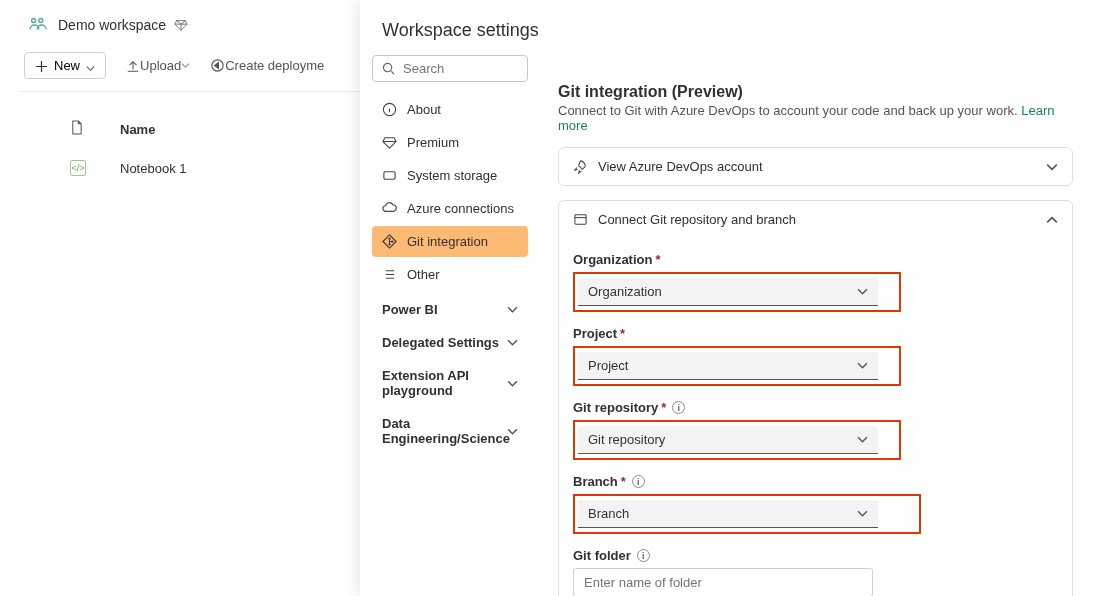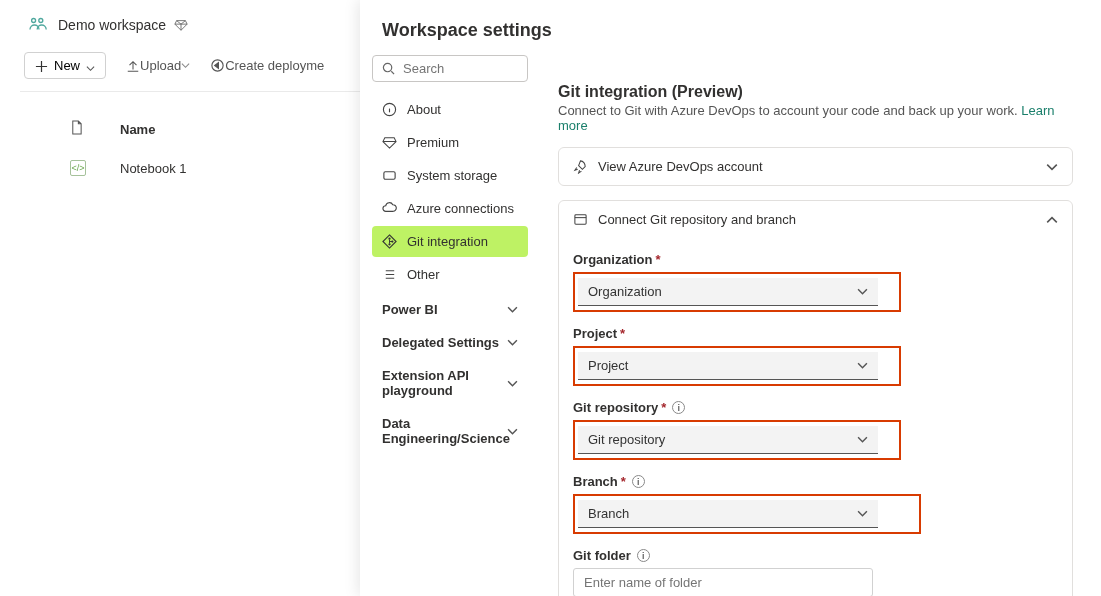--- a/index.html
+++ b/index.html
@@ -86,21 +86,21 @@
   .panel {
     position: absolute;
     left: 360px; right: 0; top: 0; bottom: 0;
     background: #fff;
     box-shadow: -2px 0 14px rgba(0,0,0,0.10);
     display: flex;
     flex-direction: column;
   }
   .panel-title {
     font-size: 18px;
-    font-weight: 700;
+    font-weight: 400;
     padding: 20px 21px 10px 22px;
   }
   .panel-body {
     display: flex;
     flex: 1;
     overflow: hidden;
   }
   .panel-nav {
     width: 178px;
     padding: 0 10px 0 12px;
@@ -130,21 +130,21 @@
     display: flex;
     align-items: center;
     gap: 10px;
     padding: 8px 10px;
     border-radius: 4px;
     font-size: 13px;
     color: #323130;
     cursor: pointer;
   }
   .nav-item.selected {
-    background: #bef264;
+    background: #fdba74;
   }
   .nav-section {
     display: flex;
     align-items: center;
     justify-content: space-between;
     padding: 10px 10px 6px 10px;
     font-size: 13px;
     font-weight: 600;
     color: #323130;
     cursor: pointer;

